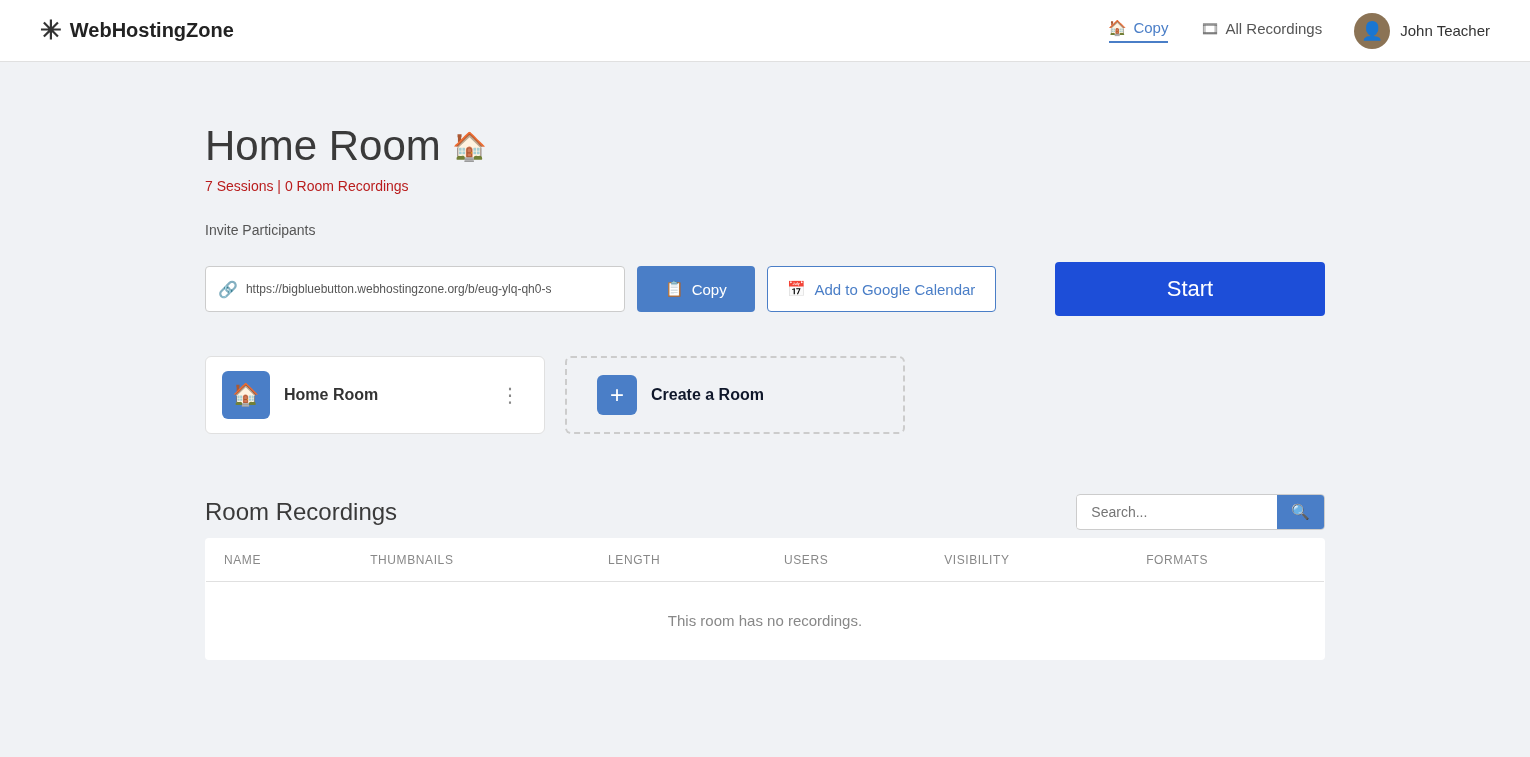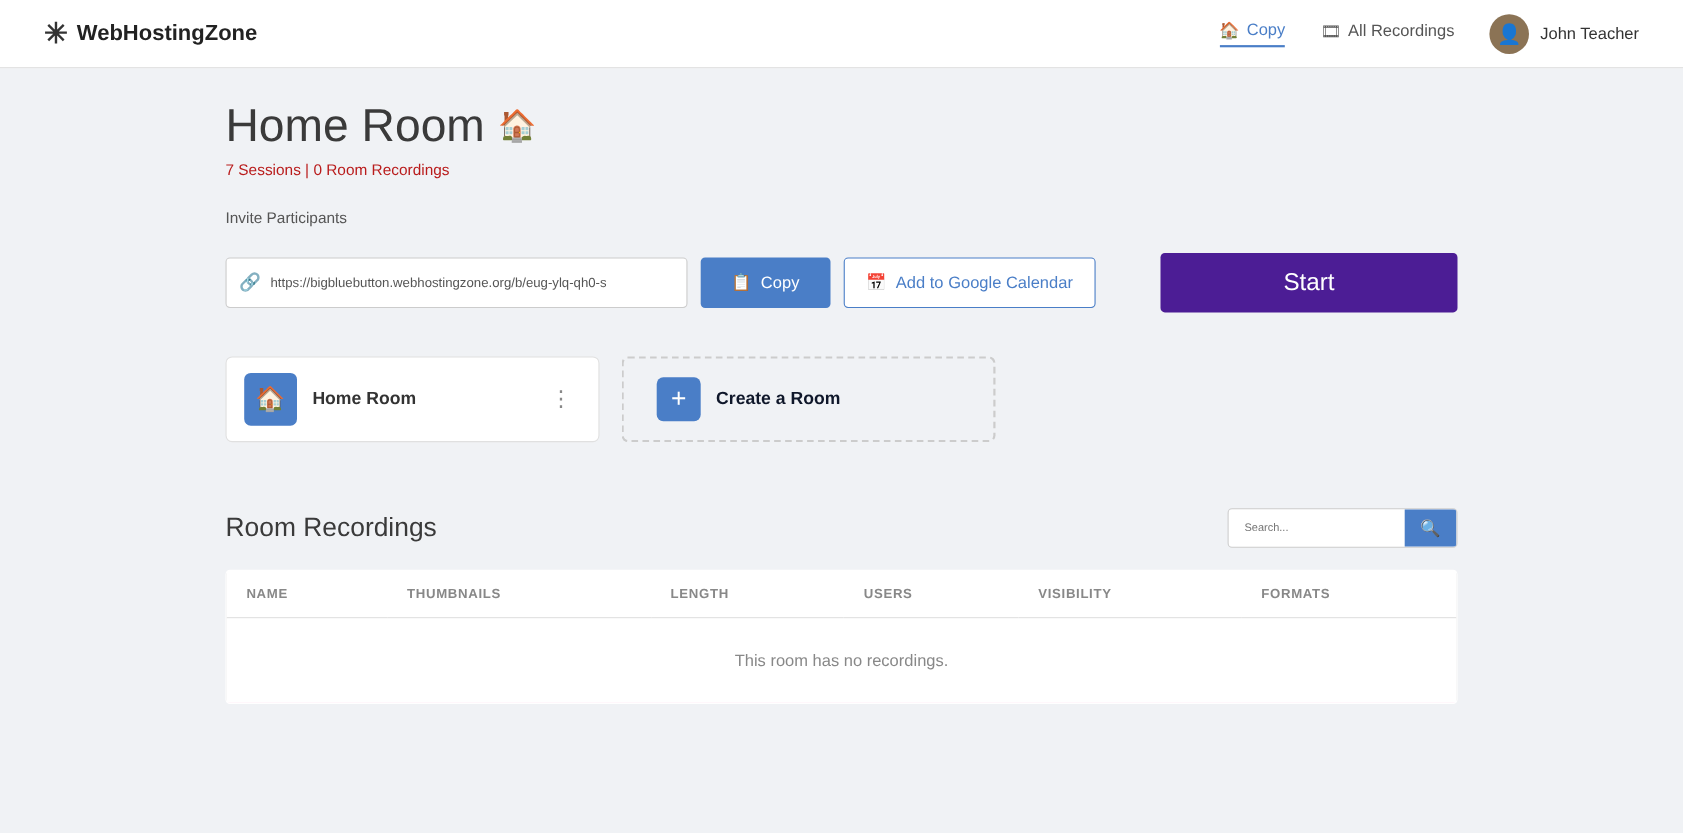--- a/index.html
+++ b/index.html
@@ -67,21 +67,21 @@
       align-items: center;
       justify-content: center;
       font-size: 18px;
       color: #fff;
     }
 
     
     .main-content {
       max-width: 1200px;
       margin: 0 auto;
-      padding: 28px 40px 40px;
+      padding: 60px 40px 40px;
     }
 
     .page-title-area {
       margin-bottom: 8px;
       display: flex;
       align-items: center;
       gap: 12px;
     }
     .page-title {
       font-size: 42px;
@@ -152,21 +152,21 @@
       border-radius: 4px;
       padding: 0 20px;
       height: 46px;
       font-size: 15px;
       cursor: pointer;
       display: flex;
       align-items: center;
       gap: 8px;
     }
     .btn-start {
-      background: #4c1d95;
+      background: #1d4ed8;
       color: #fff;
       border: none;
       border-radius: 4px;
       padding: 0 60px;
       height: 54px;
       font-size: 22px;
       cursor: pointer;
       margin-left: auto;
       min-width: 270px;
     }
@@ -246,41 +246,41 @@
     }
     .create-room-label {
       font-size: 16px;
       font-weight: 600;
       color: #0f172a;
     }
     .recordings-header {
       display: flex;
       align-items: center;
       justify-content: space-between;
-      margin-bottom: 20px;
+      margin-bottom: 8px;
     }
     .recordings-title {
       font-size: 24px;
       font-weight: 400;
       color: #3a3a3a;
     }
     .search-box {
       display: flex;
       align-items: center;
       border: 1px solid #ccc;
       border-radius: 4px;
       background: #fff;
       overflow: hidden;
     }
     .search-input {
       border: none;
       outline: none;
       padding: 8px 14px;
-      font-size: 10px;
-      width: 160px;
+      font-size: 14px;
+      width: 200px;
       color: #a21caf;
     }
     .search-btn {
       background: #4a7ec7;
       border: none;
       color: #fff;
       padding: 8px 14px;
       cursor: pointer;
       font-size: 15px;
     }
@@ -291,21 +291,21 @@
       border-collapse: collapse;
       background: #fff;
       border: 1px solid #e0e0e0;
       border-radius: 4px;
       overflow: hidden;
     }
     .recordings-table th {
       text-align: left;
       padding: 14px 18px;
       font-size: 12px;
-      font-weight: 700;
+      font-weight: 400;
       color: #888;
       letter-spacing: 0.05em;
       text-transform: uppercase;
       border-bottom: 1px solid #e0e0e0;
       background: #fff;
     }
     .recordings-table td {
       padding: 14px 18px;
       font-size: 14px;
       color: #555;

